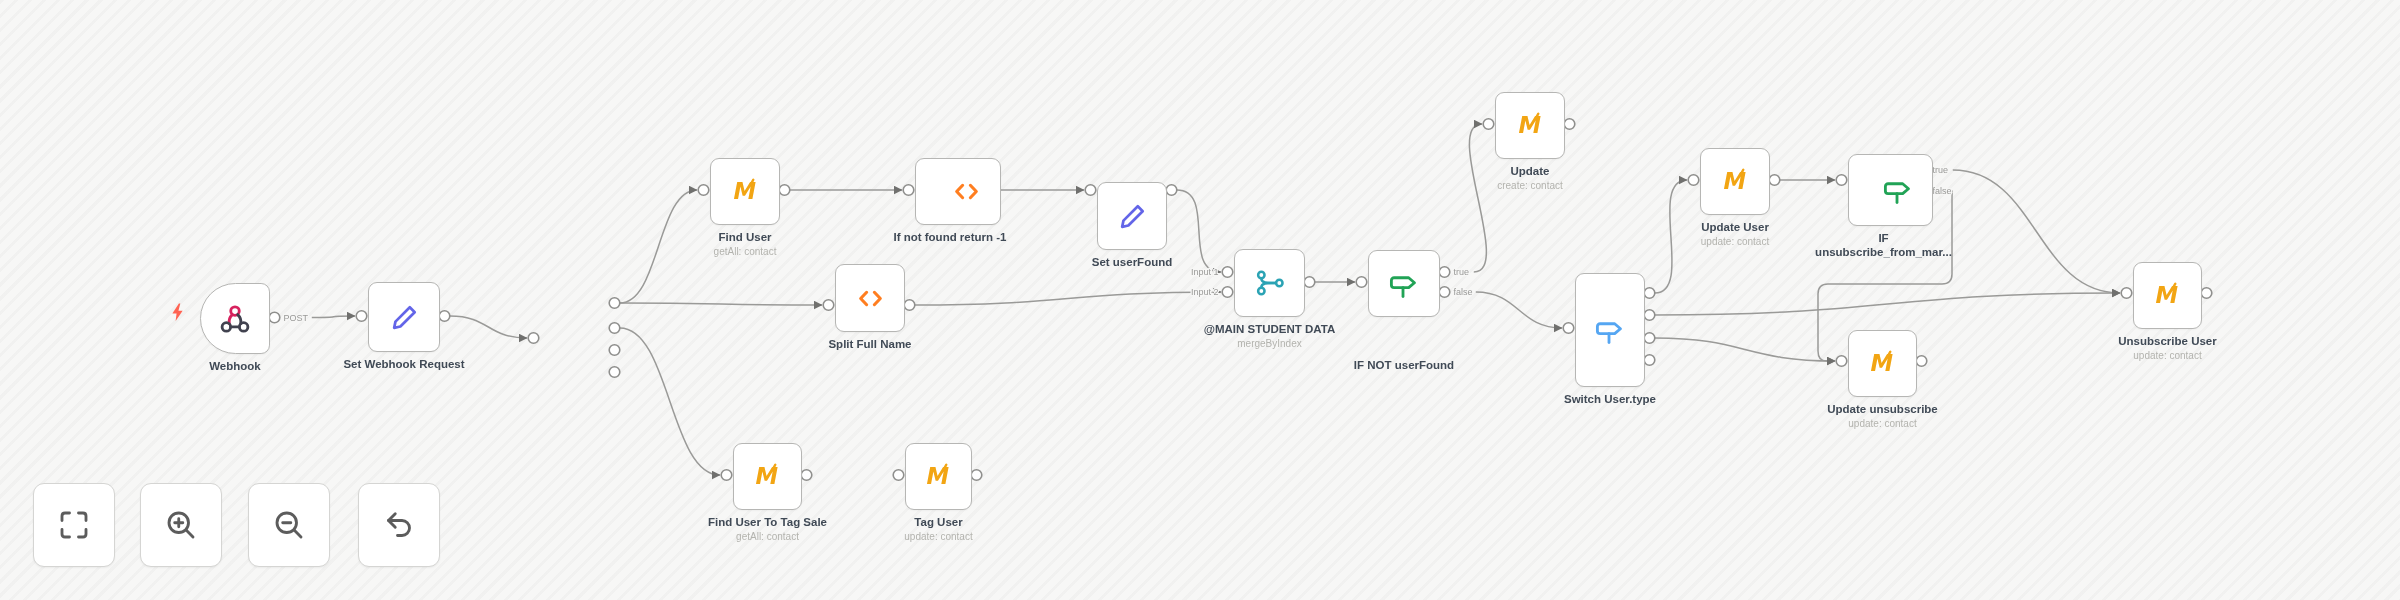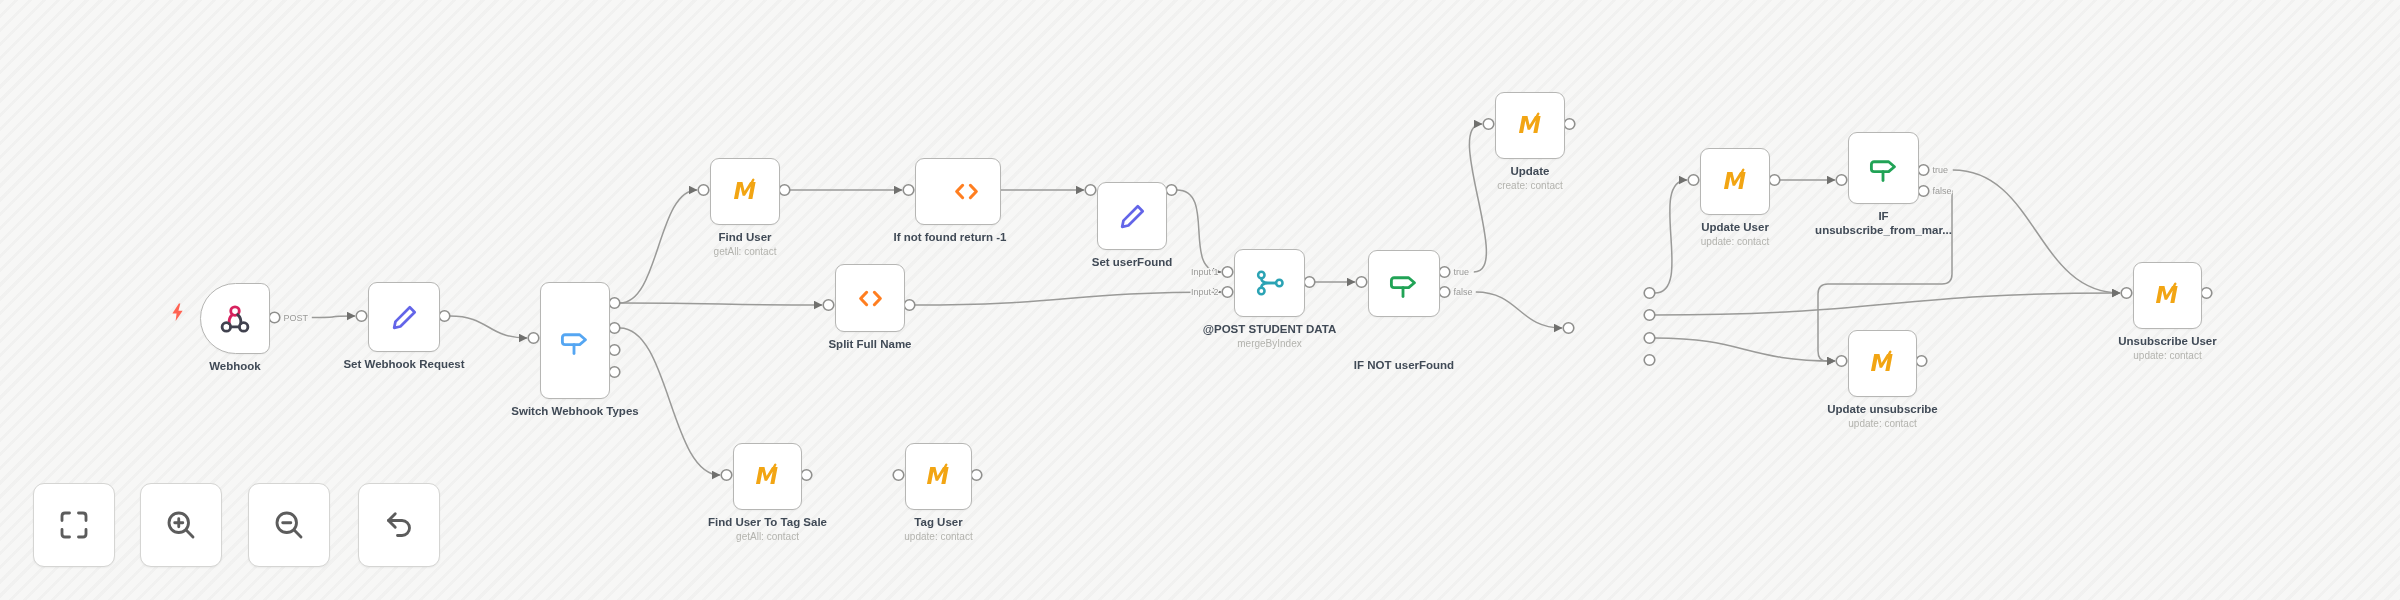--- a/index.html
+++ b/index.html
@@ -129,29 +129,20 @@
       <div class="node-label" style="top: 75px; left: -66px; text-align: center;">Webhook</div>
     </div>
     <div class="node" style="left: 368px; top: 282px; width: 70px; height: 68px;">
       <span class="icon-wrap">
         <svg viewBox="0 0 24 24" width="31" height="31" fill="none">
     <path d="M16.1,4.1 L19.9,7.9 L8.8,19 L4,20 L5,15.2 Z" stroke="#6365e8" stroke-width="2.1" stroke-linejoin="round"></path>
         </svg>
       </span>
       <div class="node-label" style="top: 74px; left: -65px;">Set Webhook Request</div>
     </div>
-    <div class="node tall" style="left: 540px; top: 282px; width: 68px; height: 115px;">
-      <span class="icon-wrap">
-        <svg viewBox="0 0 24 24" width="34" height="34" fill="none">
-    <path d="M5,7.6 H15.3 L19.4,11.1 L15.3,14.6 H5 A1.9,1.9 0 0 1 3.1,12.7 V9.5 A1.9,1.9 0 0 1 5,7.6 Z" stroke="#55a6f2" stroke-width="2" stroke-linejoin="round"></path>
-    <path d="M11.3,14.6 V20.8" stroke="#55a6f2" stroke-width="2" stroke-linecap="round"></path>
-        </svg>
-      </span>
-      <div class="node-label" style="top: 121px; left: -66px;">Switch Webhook Types</div>
-    </div>
     <div class="node" style="left: 710px; top: 158px; width: 68px; height: 65px;">
       <span class="icon-wrap">
         <svg viewBox="0 0 24 24" width="33" height="33">
     <text x="11.5" y="17.5" text-anchor="middle" font-family="DejaVu Sans, sans-serif" font-size="16.5" font-weight="bold" font-style="italic" fill="#f2a513">M</text>
     <path d="M17.7,3.4 L15.8,6.8" stroke="#f2a513" stroke-width="1.7" stroke-linecap="round" fill="none"></path>
         </svg>
       </span>
       <div class="node-label" style="top: 71px; left: -66px;">Find User</div>
       <div class="node-sublabel" style="top: 87px; left: -66px;">getAll: contact</div>
     </div>
@@ -184,21 +175,21 @@
     <div class="node" style="left: 1234px; top: 249px; width: 69px; height: 66px;">
       <span class="icon-wrap">
         <svg viewBox="0 0 24 24" width="32" height="32" fill="none">
     <circle cx="5.5" cy="6" r="2.4" stroke="#2ba3b4" stroke-width="1.9"></circle>
     <circle cx="5.5" cy="18" r="2.4" stroke="#2ba3b4" stroke-width="1.9"></circle>
     <circle cx="19" cy="12" r="2.4" stroke="#2ba3b4" stroke-width="1.9"></circle>
     <path d="M5.5,8.6 C5.5,12 9.5,12 16.4,12" stroke="#2ba3b4" stroke-width="1.9"></path>
     <path d="M5.5,15.4 C5.5,12 9.5,12 16.4,12" stroke="#2ba3b4" stroke-width="1.9"></path>
         </svg>
       </span>
-      <div class="node-label" style="top: 72px; left: -65.5px;">@POST STUDENT DATA</div>
+      <div class="node-label" style="top: 72px; left: -65.5px;">@MAIN STUDENT DATA</div>
       <div class="node-sublabel" style="top: 88px; left: -65.5px;">mergeByIndex</div>
     </div>
     <div class="node" style="left: 1368px; top: 250px; width: 70px; height: 65px;">
       <span class="icon-wrap">
         <svg viewBox="0 0 24 24" width="34" height="34" fill="none">
     <path d="M5,7.6 H15.3 L19.4,11.1 L15.3,14.6 H5 A1.9,1.9 0 0 1 3.1,12.7 V9.5 A1.9,1.9 0 0 1 5,7.6 Z" stroke="#21a356" stroke-width="2" stroke-linejoin="round"></path>
     <path d="M11.3,14.6 V20.8" stroke="#21a356" stroke-width="2" stroke-linecap="round"></path>
         </svg>
       </span>
       <div class="node-label" style="top: 71px; left: -65px; margin-top: 36px;">IF NOT userFound</div>
@@ -206,31 +197,40 @@
     <div class="node" style="left: 1495px; top: 92px; width: 68px; height: 65px;">
       <span class="icon-wrap">
         <svg viewBox="0 0 24 24" width="33" height="33">
     <text x="11.5" y="17.5" text-anchor="middle" font-family="DejaVu Sans, sans-serif" font-size="16.5" font-weight="bold" font-style="italic" fill="#f2a513">M</text>
     <path d="M17.7,3.4 L15.8,6.8" stroke="#f2a513" stroke-width="1.7" stroke-linecap="round" fill="none"></path>
         </svg>
       </span>
       <div class="node-label" style="top: 71px; left: -66px;">Update</div>
       <div class="node-sublabel" style="top: 87px; left: -66px;">create: contact</div>
     </div>
+    <div class="node tall" style="left: 1575px; top: 273px; width: 68px; height: 112px;">
+      <span class="icon-wrap">
+        <svg viewBox="0 0 24 24" width="34" height="34" fill="none">
+    <path d="M5,7.6 H15.3 L19.4,11.1 L15.3,14.6 H5 A1.9,1.9 0 0 1 3.1,12.7 V9.5 A1.9,1.9 0 0 1 5,7.6 Z" stroke="#55a6f2" stroke-width="2" stroke-linejoin="round"></path>
+    <path d="M11.3,14.6 V20.8" stroke="#55a6f2" stroke-width="2" stroke-linecap="round"></path>
+        </svg>
+      </span>
+      <div class="node-label" style="top: 118px; left: -66px;">Switch User.type</div>
+    </div>
     <div class="node" style="left: 1700px; top: 148px; width: 68px; height: 65px;">
       <span class="icon-wrap">
         <svg viewBox="0 0 24 24" width="33" height="33">
     <text x="11.5" y="17.5" text-anchor="middle" font-family="DejaVu Sans, sans-serif" font-size="16.5" font-weight="bold" font-style="italic" fill="#f2a513">M</text>
     <path d="M17.7,3.4 L15.8,6.8" stroke="#f2a513" stroke-width="1.7" stroke-linecap="round" fill="none"></path>
         </svg>
       </span>
       <div class="node-label" style="top: 71px; left: -66px;">Update User</div>
       <div class="node-sublabel" style="top: 87px; left: -66px;">update: contact</div>
     </div>
-    <div class="node" style="left: 1848px; top: 132px; width: 69px; height: 70px;">
+    <div class="node" style="left: 1848px; top: 154px; width: 69px; height: 70px; padding-left: 14px;">
       <span class="icon-wrap">
         <svg viewBox="0 0 24 24" width="34" height="34" fill="none">
     <path d="M5,7.6 H15.3 L19.4,11.1 L15.3,14.6 H5 A1.9,1.9 0 0 1 3.1,12.7 V9.5 A1.9,1.9 0 0 1 5,7.6 Z" stroke="#21a356" stroke-width="2" stroke-linejoin="round"></path>
     <path d="M11.3,14.6 V20.8" stroke="#21a356" stroke-width="2" stroke-linecap="round"></path>
         </svg>
       </span>
       <div class="node-label" style="top: 76px; left: -65.5px;">IF
 unsubscribe_from_mar...</div>
     </div>
     <div class="node" style="left: 1848px; top: 330px; width: 67px; height: 65px;">

